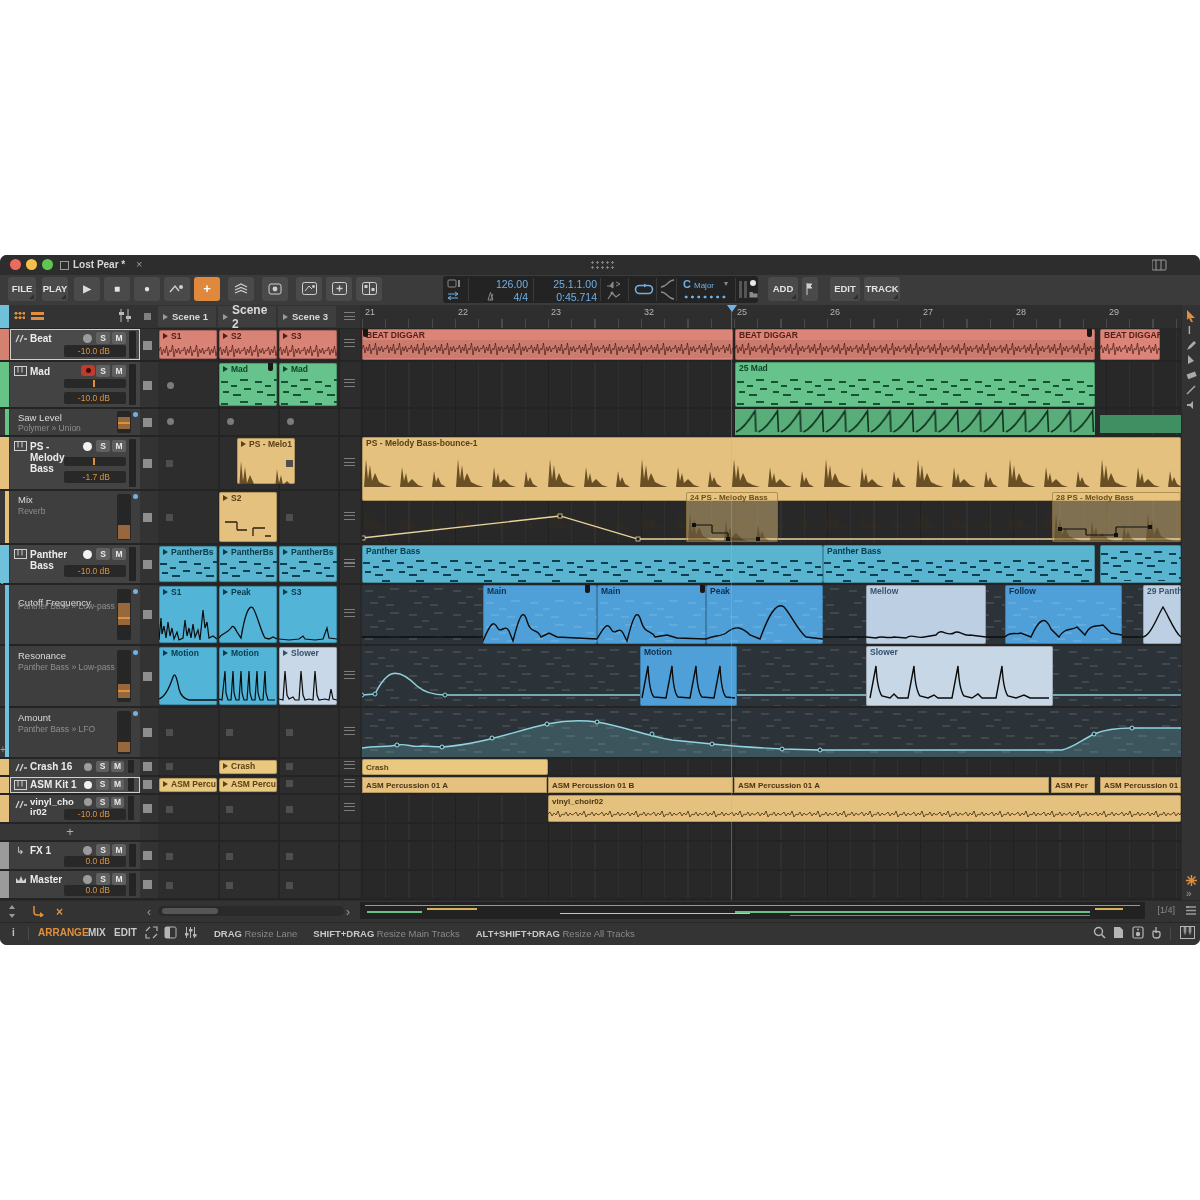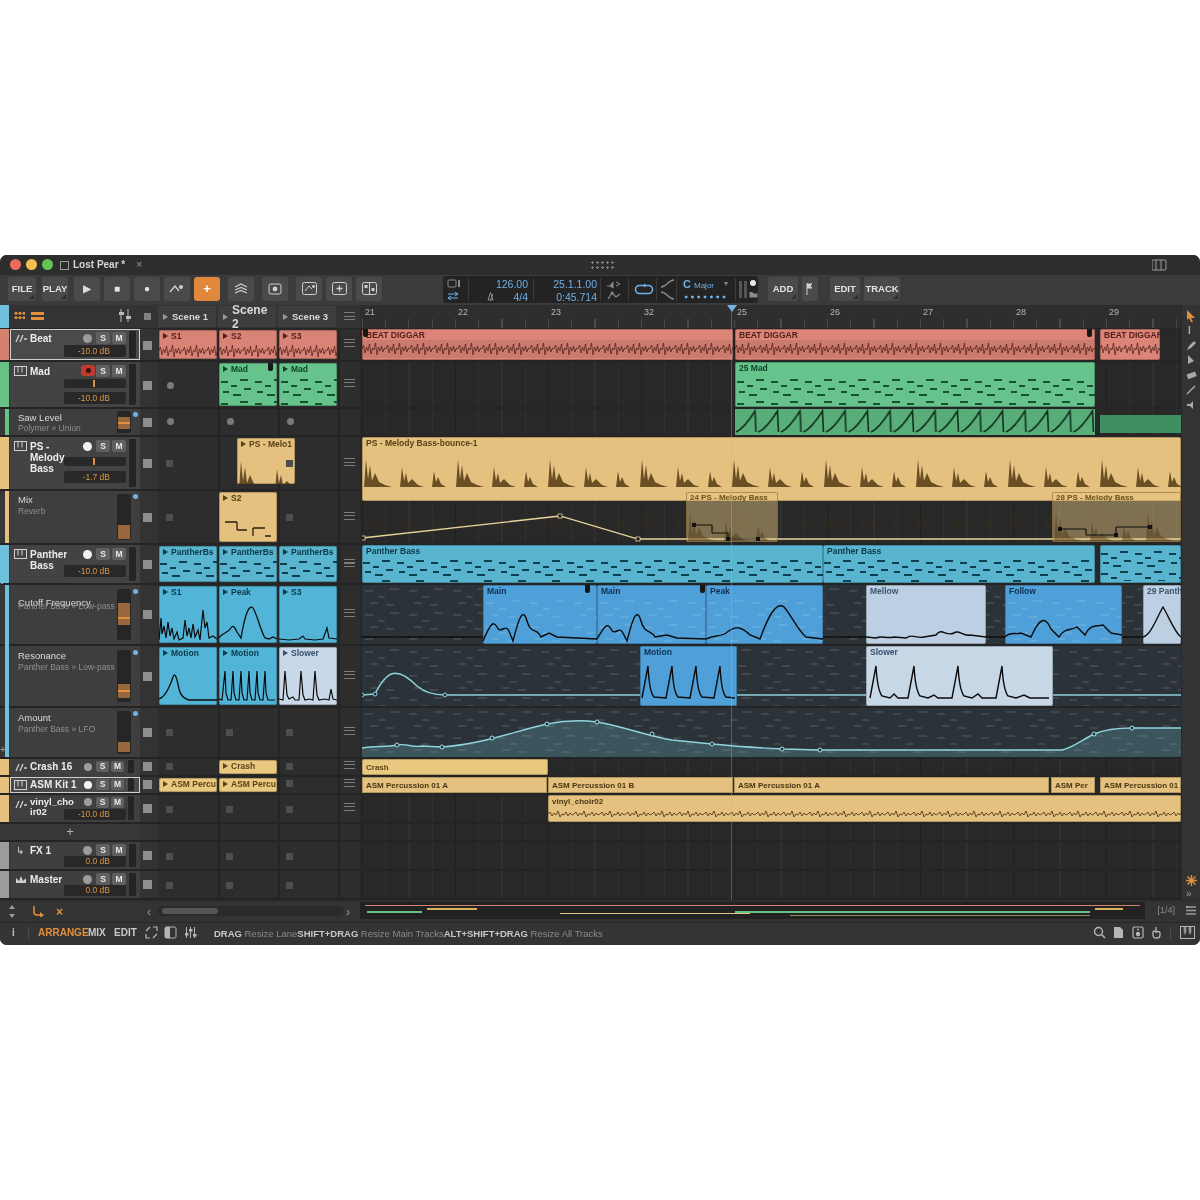--- a/index.html
+++ b/index.html
@@ -988,21 +988,21 @@
   <svg class="r" style="left:164px;top:671px" width="13" height="13">
       <rect x="1" y="1" width="11" height="11" rx="1.5" fill="none" stroke="#b5b5b5"></rect>
       <rect x="1" y="1" width="5" height="11" fill="#b5b5b5"></rect>
     </svg>
   <svg class="r" style="left:184px;top:671px" width="13" height="13">
       <path d="M2.5,1 v11 M6.5,1 v11 M10.5,1 v11" stroke="#b5b5b5"></path>
       <rect x="1" y="7" width="3.5" height="2.5" fill="#b5b5b5"></rect>
       <rect x="5" y="3" width="3.5" height="2.5" fill="#b5b5b5"></rect>
       <rect x="9" y="8" width="3.5" height="2.5" fill="#b5b5b5"></rect>
     </svg>
-  <div class="r" style="left:214px;top:673px;display:flex;gap:0;white-space:nowrap">
+  <div class="r" style="left:214px;top:673px;display:flex;gap:16px;white-space:nowrap">
     <span><span class="hintk">DRAG</span> <span class="hintv">Resize Lane</span></span>
     <span><span class="hintk">SHIFT+DRAG</span> <span class="hintv">Resize Main Tracks</span></span>
     <span><span class="hintk">ALT+SHIFT+DRAG</span> <span class="hintv">Resize All Tracks</span></span>
   </div>
   <svg class="r" style="left:1093px;top:671px" width="13" height="13">
       <circle cx="5.5" cy="5.5" r="4" fill="none" stroke="#b5b5b5" stroke-width="1.4"></circle>
       <path d="M8.5,8.5 L12,12" stroke="#b5b5b5" stroke-width="1.6"></path>
     </svg>
   <svg class="r" style="left:1113px;top:671px" width="11" height="13">
       <path d="M1,1 h6 l3,3 v8 h-9 Z" fill="#b5b5b5"></path>

